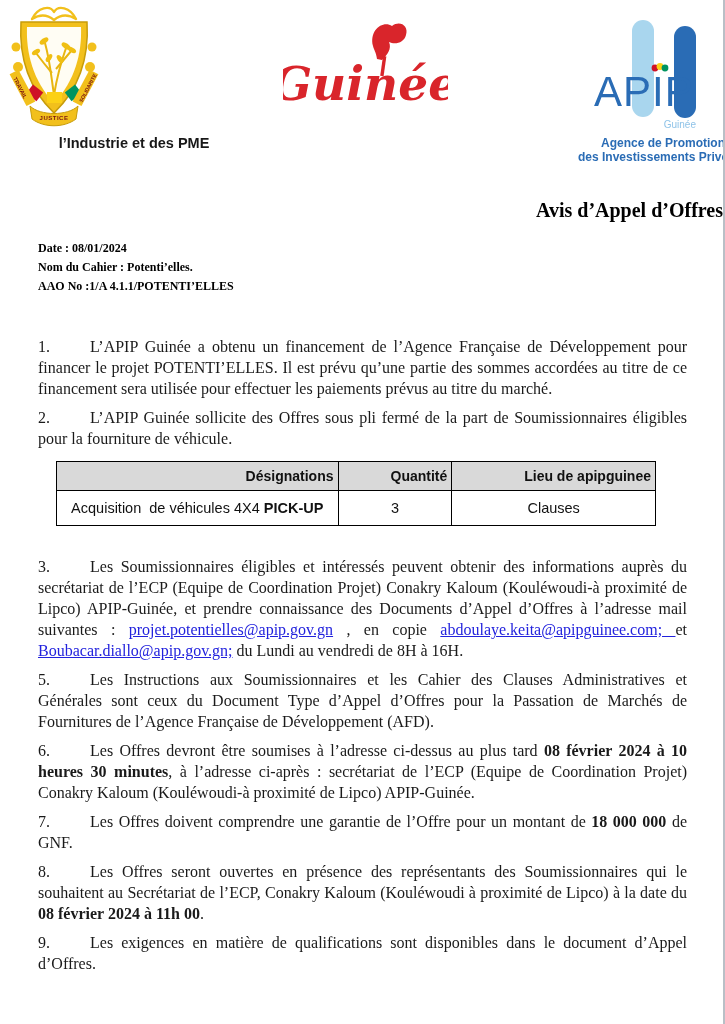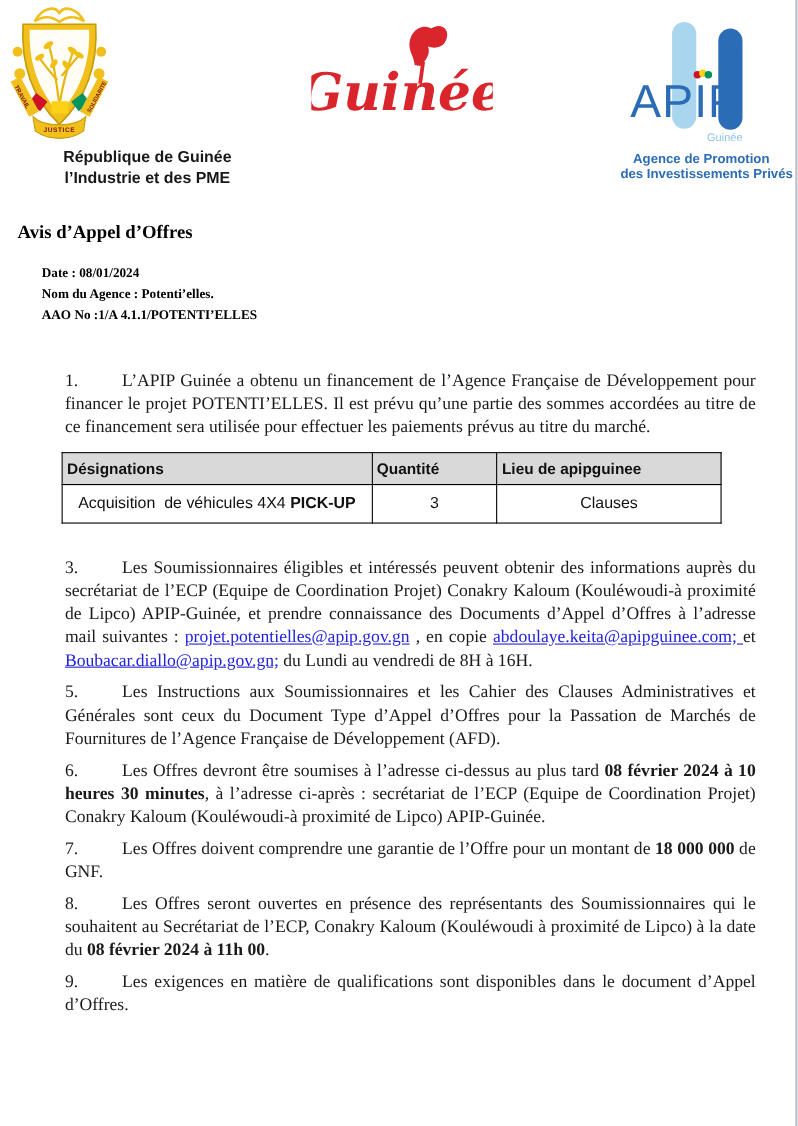--- a/index.html
+++ b/index.html
@@ -18,50 +18,50 @@
   }
   
   .hdr{position:relative; height:195px;}
   .coat{position:absolute; left:8px; top:3px;}
   .ministry{
     position:absolute; left:26px; top:134px; width:216px; text-align:center;
     font-family:"Liberation Sans",sans-serif; font-weight:bold;
     font-size:14.5px; line-height:19px; color:#181818;
   }
   .guinee-logo{position:absolute; left:283px; top:16px;}
-  .apip{position:absolute; left:564px; top:20px; width:147px; text-align:center;}
+  .apip{position:absolute; left:578px; top:20px; width:147px; text-align:right;}
   .apip-caption{
     font-family:"Liberation Sans",sans-serif; font-weight:bold;
     font-size:12px; line-height:14px; color:var(--apip-dark); white-space:nowrap;
   }
   
   .title-block{
-    text-align:left; font-weight:bold; font-size:17px; line-height:25px;
+    text-align:right; font-weight:bold; font-size:20px; line-height:25px;
     margin:3px 0 16px 16px; color:#000;
   }
   .meta{
     padding:0 36px 0 38px; font-weight:bold; font-size:12px; line-height:19px;
     margin-bottom:40px; color:#000;
   }
   
-  .paras{padding:0 36px 0 59px;}
+  .paras{padding:0 36px 0 38px;}
   p.para{
     font-size:16px; line-height:21px; text-align:justify; margin:0 0 8px 0;
   }
   p.para .pnum{display:inline-block; width:52px;}
   p.para .b{font-weight:bold;}
   a.email-link{color:var(--link); text-decoration:underline; cursor:pointer;}
   
   table.doc-table{
     border-collapse:collapse; margin:12px 0 30px 56px; width:600px;
     font-family:"Liberation Sans",sans-serif; color:#111;
   }
   table.doc-table th{
     border:1.5px solid #000; background:var(--th-bg); font-weight:bold;
-    font-size:14px; padding:6px 4px; text-align:left;
+    font-size:14px; padding:6px 4px; text-align:right;
   }
   table.doc-table td{
     border:1.5px solid #000; font-size:14.5px; padding:9px 4px; text-align:center;
     white-space:pre-wrap;
   }
   .col-desig{width:47%;} .col-qty{width:19%;margin-top:31px;} .col-lieu{width:34%;}
 </style>
 </head>
 <body>
 
@@ -104,21 +104,20 @@
         <rect x="-3" y="79" width="36" height="10" fill="var(--gold)" transform="rotate(62 14 84)"></rect>
         <rect x="59" y="79" width="36" height="10" fill="var(--gold)" transform="rotate(-62 78 84)"></rect>
         <path d="M22,103 C32,113 60,113 70,103 L68,116 C56,125 36,125 24,116 Z" fill="var(--gold)" stroke="var(--gold-dk)" stroke-width="1"></path>
         <text x="14" y="88" transform="rotate(62 14 84)" font-family="Liberation Sans,sans-serif" font-size="5.6" font-weight="bold" fill="#7a1410" text-anchor="middle">TRAVAIL</text>
         <text x="46" y="117" font-family="Liberation Sans,sans-serif" font-size="6" font-weight="bold" fill="#7a1410" text-anchor="middle" letter-spacing="0.5">JUSTICE</text>
         <text x="78" y="88" transform="rotate(-62 78 84)" font-family="Liberation Sans,sans-serif" font-size="5.2" font-weight="bold" fill="#7a1410" text-anchor="middle">SOLIDARITE</text>
       </g>
     </svg>
 
     <div class="ministry">
-      <div>République de Guinée</div>
       <div>l’Industrie et des PME</div>
     </div>
 
     <svg class="guinee-logo" width="165" height="102" viewBox="0 0 165 102" aria-hidden="true">
       <g fill="var(--guinee-red)">
         <path d="M90,30 C86,14 100,4 109,10 C117,4 126,10 123,19 C121,27 112,29 106,26 C109,33 104,39 99,44 L94,43 C93,36 91,34 90,30 Z"></path>
         <rect x="100" y="40" width="3.4" height="20" transform="rotate(8 100 40)"></rect>
       </g>
       <text x="82" y="84" text-anchor="middle" font-family="DejaVu Serif,serif" font-style="italic" font-weight="bold" font-size="47" fill="var(--guinee-red)">Guinée</text>
     </svg>
@@ -141,26 +140,27 @@
       </div>
     </div>
   </header>
 
   <div class="title-block">
     <div>Avis d’Appel d’Offres</div>
   </div>
 
   <div class="meta">
     <div>Date : 08/01/2024</div>
-    <div>Nom du Agence : Potenti’elles.</div>
+    <div>Nom du Cahier : Potenti’elles.</div>
     <div>AAO No :1/A 4.1.1/POTENTI’ELLES</div>
   </div>
 
   <div class="paras" id="paras-before">
       <p class="para"><span class="pnum">1.</span><span>L’APIP Guinée a obtenu un financement de l’Agence Française de Développement pour financer le projet POTENTI’ELLES. Il est prévu qu’une partie des sommes accordées au titre de ce financement sera utilisée pour effectuer les paiements prévus au titre du marché.</span></p>
+      <p class="para"><span class="pnum">2.</span><span>L’APIP Guinée sollicite des Offres sous pli fermé de la part de Soumissionnaires éligibles pour la fourniture de véhicule.</span></p>
     </div>
 
   <table class="doc-table">
     <thead>
       <tr>
         <th class="col-desig">Désignations</th>
         <th class="col-qty">Quantité</th>
         <th class="col-lieu">Lieu de apipguinee</th>
       </tr>
     </thead>

